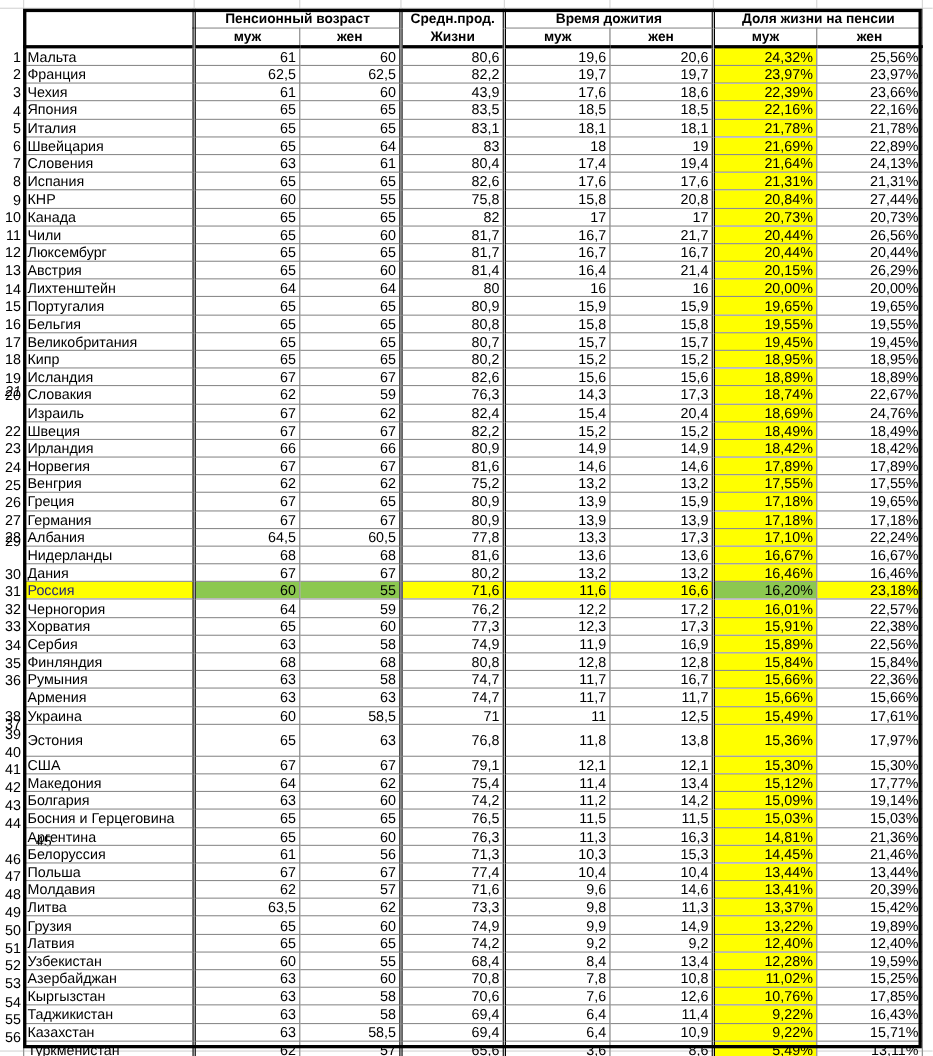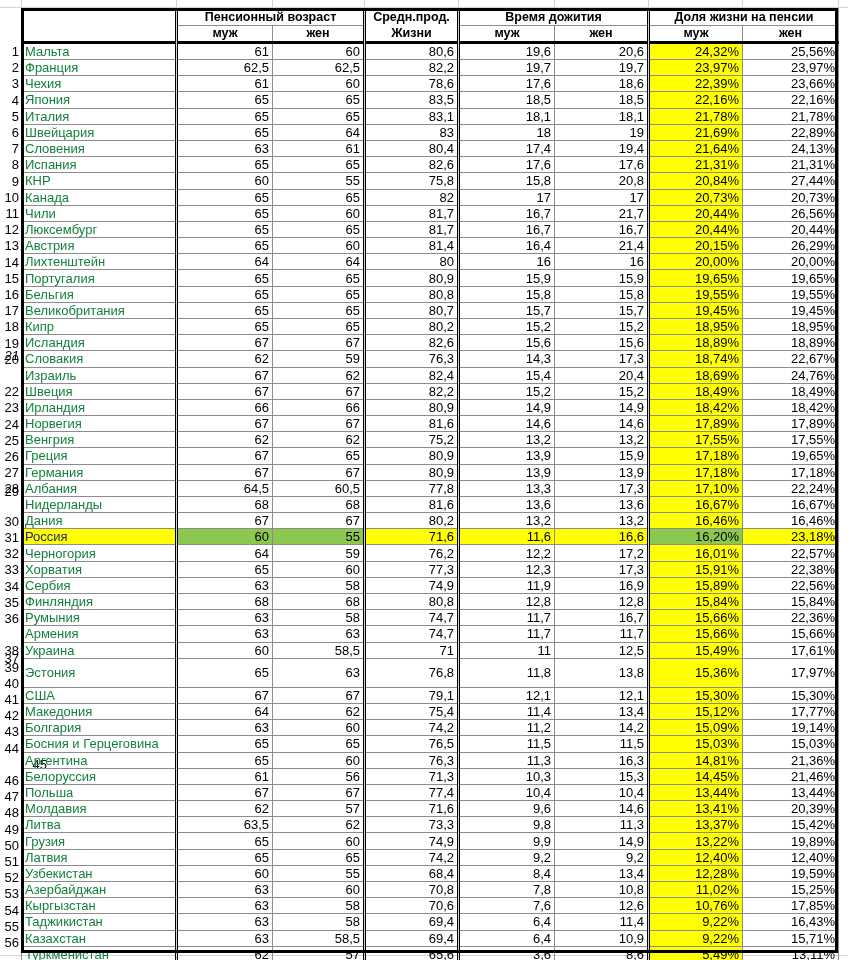--- a/index.html
+++ b/index.html
@@ -7,21 +7,21 @@
          font-family: "Liberation Sans", "DejaVu Sans", sans-serif; }
   .gridbg { position:absolute; left:0; top:0; width:848px; height:960px; }
   .gridbg .vl { position:absolute; top:0; width:1px; height:960px; background:#d4d4d4; }
   .gridbg .hl { position:absolute; left:0; width:848px; height:1px; background:#d4d4d4; }
   table.sheet { position:absolute; left:21px; top:8px; border-collapse:collapse;
                 table-layout:fixed; font-size:13px; color:#000; }
   table.sheet td { border:1px solid #8c8c8c; height:15px; padding:0 3px; line-height:15px;
                    white-space:nowrap; overflow:hidden; }
   .rownum { position:absolute; left:0; width:19px; text-align:right; font-size:13px; line-height:16.2px; height:16.2px; color:#000; }
   td.num { text-align:right; }
-  td.country { color:#15803d; text-align:left; }
+  td.country { color:#000000; text-align:left; }
   td.hdr { font-weight:bold; text-align:center; font-size:12.5px; background:#fff; }
   .thick-r { border-right:3px double #000 !important; }
   .thick-t { border-top:3px solid #000 !important; }
   .yellow { background:#ffff00; }
   .green { background:#8cc850; }
   .outer { position:absolute; left:21px; top:8px; width:817px; height:945px; border:3px solid #000; box-sizing:border-box; pointer-events:none; }
 </style>
 </head>
 <body>
 
@@ -145,21 +145,21 @@
         <td class="num thick-r">82,2</td>
         <td class="num">19,7</td>
         <td class="num thick-r">19,7</td>
         <td class="num yellow">23,97%</td>
         <td class="num">23,97%</td>
       </tr>
       <tr style="height: 16.2px;">
         <td class="country thick-r">Чехия</td>
         <td class="num">61</td>
         <td class="num thick-r">60</td>
-        <td class="num thick-r">78,6</td>
+        <td class="num thick-r">43,9</td>
         <td class="num">17,6</td>
         <td class="num thick-r">18,6</td>
         <td class="num yellow">22,39%</td>
         <td class="num">23,66%</td>
       </tr>
       <tr style="height: 16.2px;">
         <td class="country thick-r">Япония</td>
         <td class="num">65</td>
         <td class="num thick-r">65</td>
         <td class="num thick-r">83,5</td>

